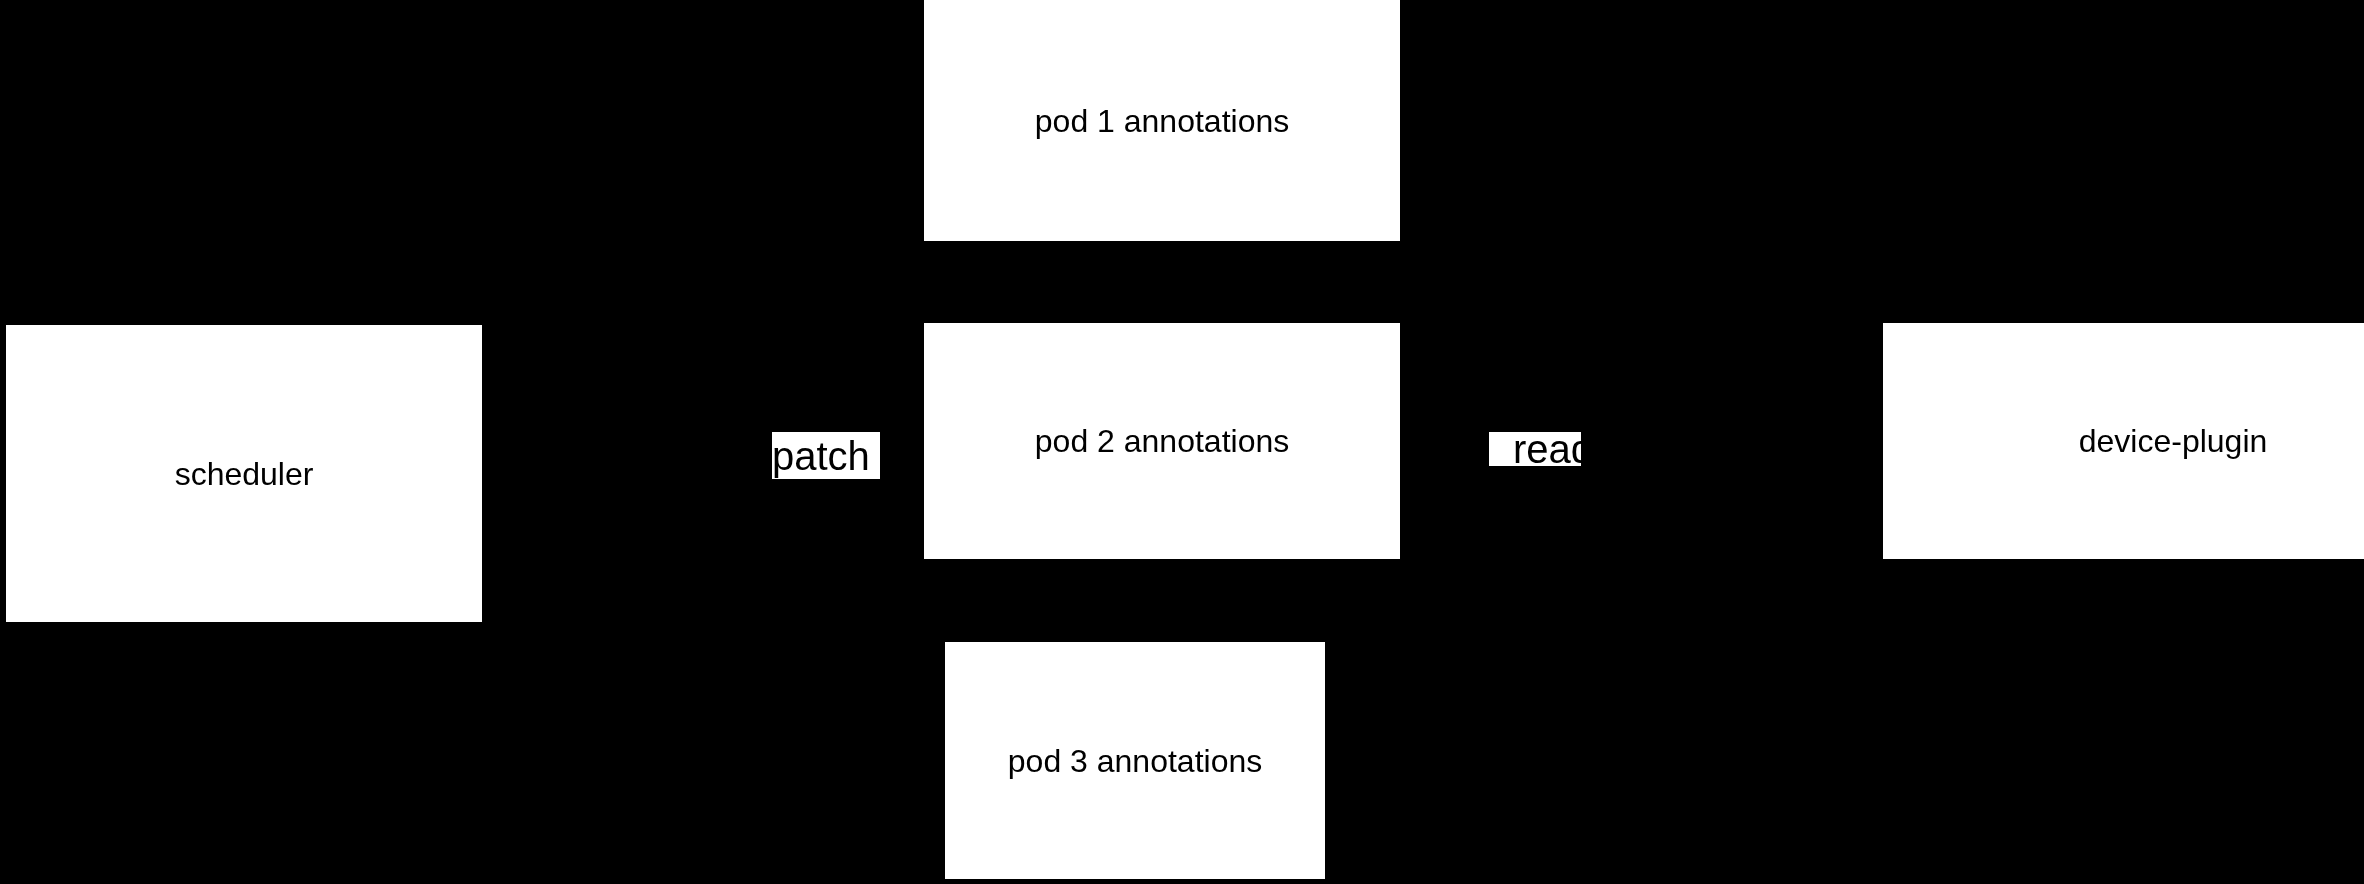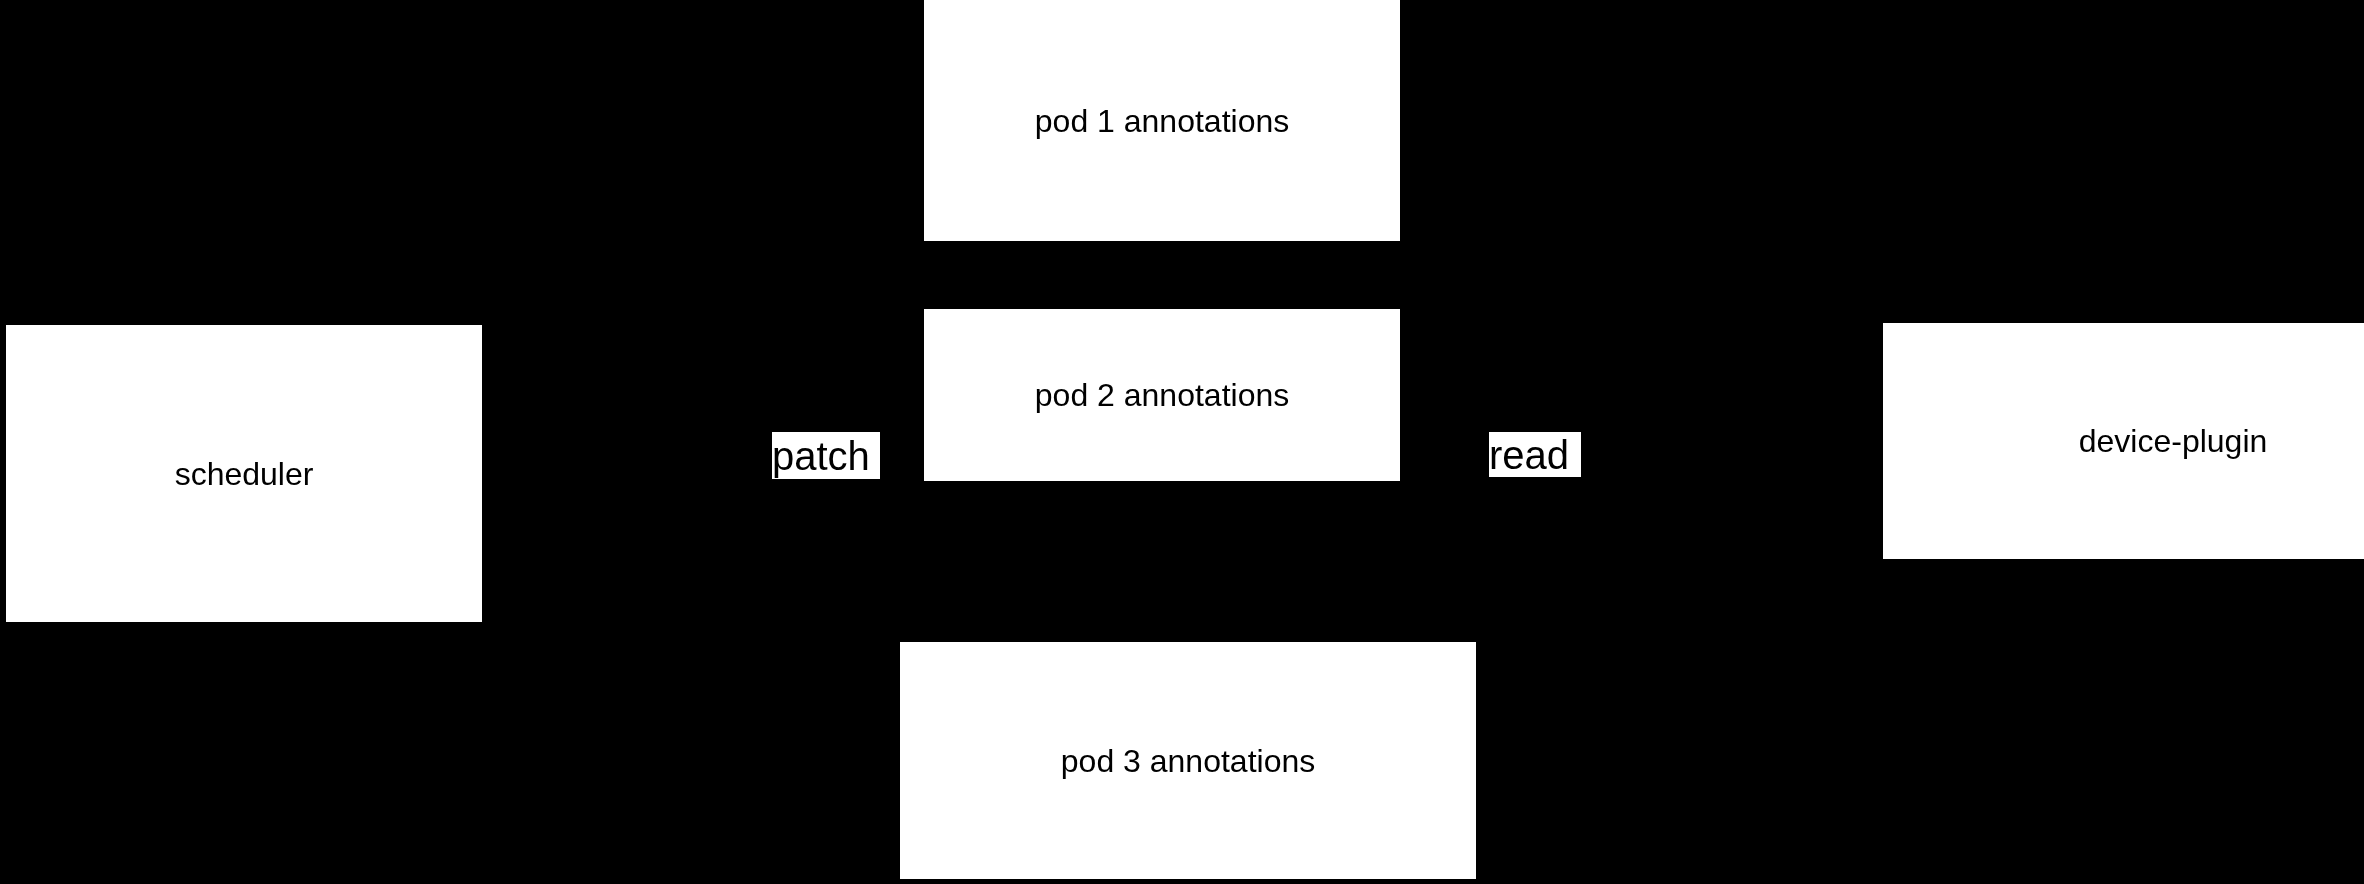--- a/index.html
+++ b/index.html
@@ -46,27 +46,27 @@
     font-size: 40px;
     line-height: 1;
     color: #000000;
     font-weight: 400;
     white-space: nowrap;
   }
 
   
   #node-scheduler      { left: 6px;    top: 325px; width: 476px; height: 297px; }
   #node-pod1           { left: 924px;  top: 0px;   width: 476px; height: 241px; }
-  #node-pod2           { left: 924px;  top: 309px; width: 476px; height: 172px; }
-  #node-pod3           { left: 900px;  top: 642px; width: 576px; height: 237px; }
+  #node-pod2           { left: 924px;  top: 323px; width: 476px; height: 236px; }
+  #node-pod3           { left: 945px;  top: 642px; width: 380px; height: 237px; }
   #node-device-plugin  { left: 1883px; top: 323px; width: 580px; height: 236px; }
 
   
   #edge-label-patch { left: 772px;  top: 432px; width: 108px; height: 47px; }
-  #edge-label-read  { left: 1489px; top: 432px; width: 92px;  height: 45px; }
+  #edge-label-read  { left: 1489px; top: 432px; width: 92px;  height: 34px; padding-left: 24px; }
 </style>
 </head>
 <body>
 
 <div id="canvas">
 
   <div class="node" id="node-scheduler">
     <span class="node-label">scheduler</span>
   </div>
 

